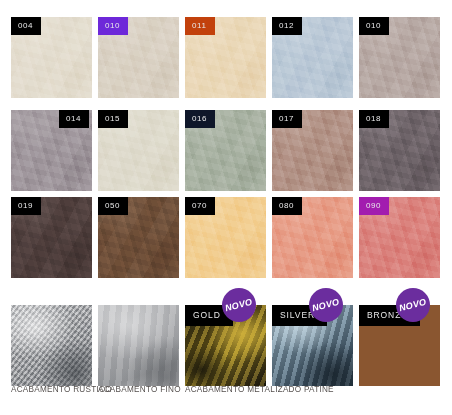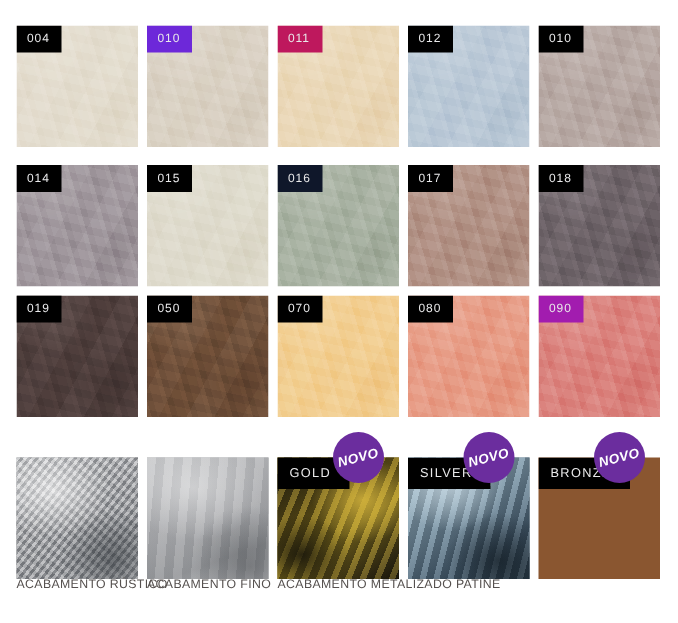--- a/index.html
+++ b/index.html
@@ -146,42 +146,42 @@
     <div class="tile" style="left:87px;top:0px">
       <div class="swatch" style="background-color: rgb(217, 208, 194);"></div>
       <div class="tex"></div>
       <div class="tex2"></div>
       <div class="code" style="background: #6d28d9; color: rgb(233, 233, 234);">010</div>
     </div>
     <div class="tile" style="left:174px;top:0px">
       <div class="swatch" style="background-color: rgb(234, 215, 182);"></div>
       <div class="tex"></div>
       <div class="tex2"></div>
-      <div class="code" style="background: #be185d; color: rgb(233, 233, 234);">011</div>
+      <div class="code" style="background: #c2410c; color: rgb(233, 233, 234);">011</div>
     </div>
     <div class="tile" style="left:261px;top:0px">
       <div class="swatch" style="background-color: rgb(185, 200, 214);"></div>
       <div class="tex"></div>
       <div class="tex2"></div>
       <div class="code" style="background: rgb(0, 0, 0); color: rgb(233, 233, 234);">012</div>
     </div>
     <div class="tile" style="left:348px;top:0px">
       <div class="swatch" style="background-color: rgb(182, 167, 162);"></div>
       <div class="tex"></div>
       <div class="tex2"></div>
       <div class="code" style="background: rgb(0, 0, 0); color: rgb(233, 233, 234);">010</div>
     </div>
   </div>
 
   <div class="row" style="top:110px;height:81px">
     <div class="tile" style="left:0px;top:0px">
       <div class="swatch" style="background-color: rgb(157, 148, 154);"></div>
       <div class="tex"></div>
       <div class="tex2"></div>
-      <div class="code" style="background: rgb(0, 0, 0); color: rgb(233, 233, 234);">014</div>
+      <div class="code" style="background: rgb(0, 0, 0); color: rgb(233, 233, 234); margin-left: 48px;">014</div>
     </div>
     <div class="tile" style="left:87px;top:0px">
       <div class="swatch" style="background-color: rgb(222, 218, 203);"></div>
       <div class="tex"></div>
       <div class="tex2"></div>
       <div class="code" style="background: rgb(0, 0, 0); color: rgb(233, 233, 234);">015</div>
     </div>
     <div class="tile" style="left:174px;top:0px">
       <div class="swatch" style="background-color: rgb(166, 176, 160);"></div>
       <div class="tex"></div>

